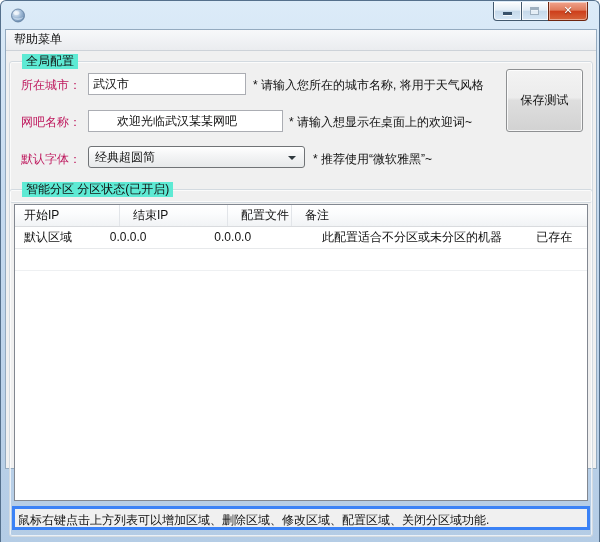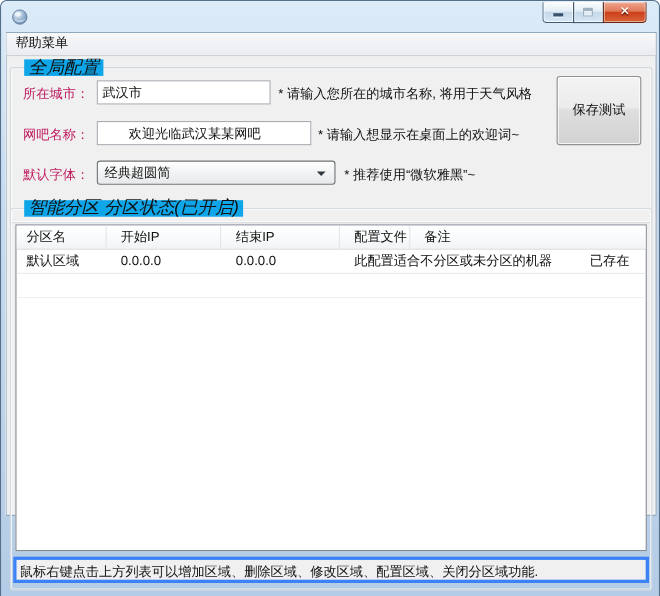--- a/index.html
+++ b/index.html
@@ -45,21 +45,21 @@
   }
 
   .menubar {
     position:absolute; left:1px; top:1px; right:1px; height:21px;
     background:linear-gradient(#f7f8fa,#eaecef);
     border-bottom:1px solid #cdd2d8; display:flex; align-items:center;
   }
   .menu-item { font-size:12px; color:#111; padding:2px 9px 3px 8px; cursor:default; }
 
   .groupbox { position:absolute; border:1px solid #d3dae0; border-radius:3px; box-shadow:inset 0 0 0 1px rgba(255,255,255,.7); }
-  .gb-label { position:absolute; top:-8px; left:12px; background:#0ea5e9; padding:0 4px; font-size:16px; color:#111; line-height:15px; white-space:nowrap;font-style:italic; }
+  .gb-label { position:absolute; top:-8px; left:12px; background:#5eead4; padding:0 4px; font-size:12px; color:#111; line-height:15px; white-space:nowrap; }
   .gb1 { left:4px; top:32px; width:584px; height:142px; }
   .gb2 { left:4px; top:160px; width:584px; height:348px; }
 
   .field-label { position:absolute; font-size:12px; color:#be185d; white-space:nowrap; }
   .hint { position:absolute; font-size:12px; color:#111; white-space:nowrap; }
 
   .textbox {
     position:absolute; height:22px; border:1px solid #abadb3; background:#fff;
     font-family:inherit; font-size:12px; color:#111; padding:0 4px; outline:none;
   }
@@ -158,21 +158,20 @@
     <span class="hint" style="left:308px; top:122px;">* 推荐使用“微软雅黑”~</span>
 
     <button class="save-btn">保存测试</button>
 
     <div class="groupbox gb2">
       <span class="gb-label">智能分区 分区状态(已开启)</span>
     </div>
 
     <div class="listview">
       <div class="lv-header">
-        <div class="lv-hcell c1">分区名</div>
         <div class="lv-hcell c2">开始IP</div>
         <div class="lv-hcell c3">结束IP</div>
         <div class="lv-hcell c4">配置文件</div>
         <div class="lv-hcell c5">备注</div>
       </div>
       <div class="lv-row">
         <div class="lv-cell c1">默认区域</div>
         <div class="lv-cell c2">0.0.0.0</div>
         <div class="lv-cell c3">0.0.0.0</div>
         <div class="lv-cell c5">此配置适合不分区或未分区的机器</div>

